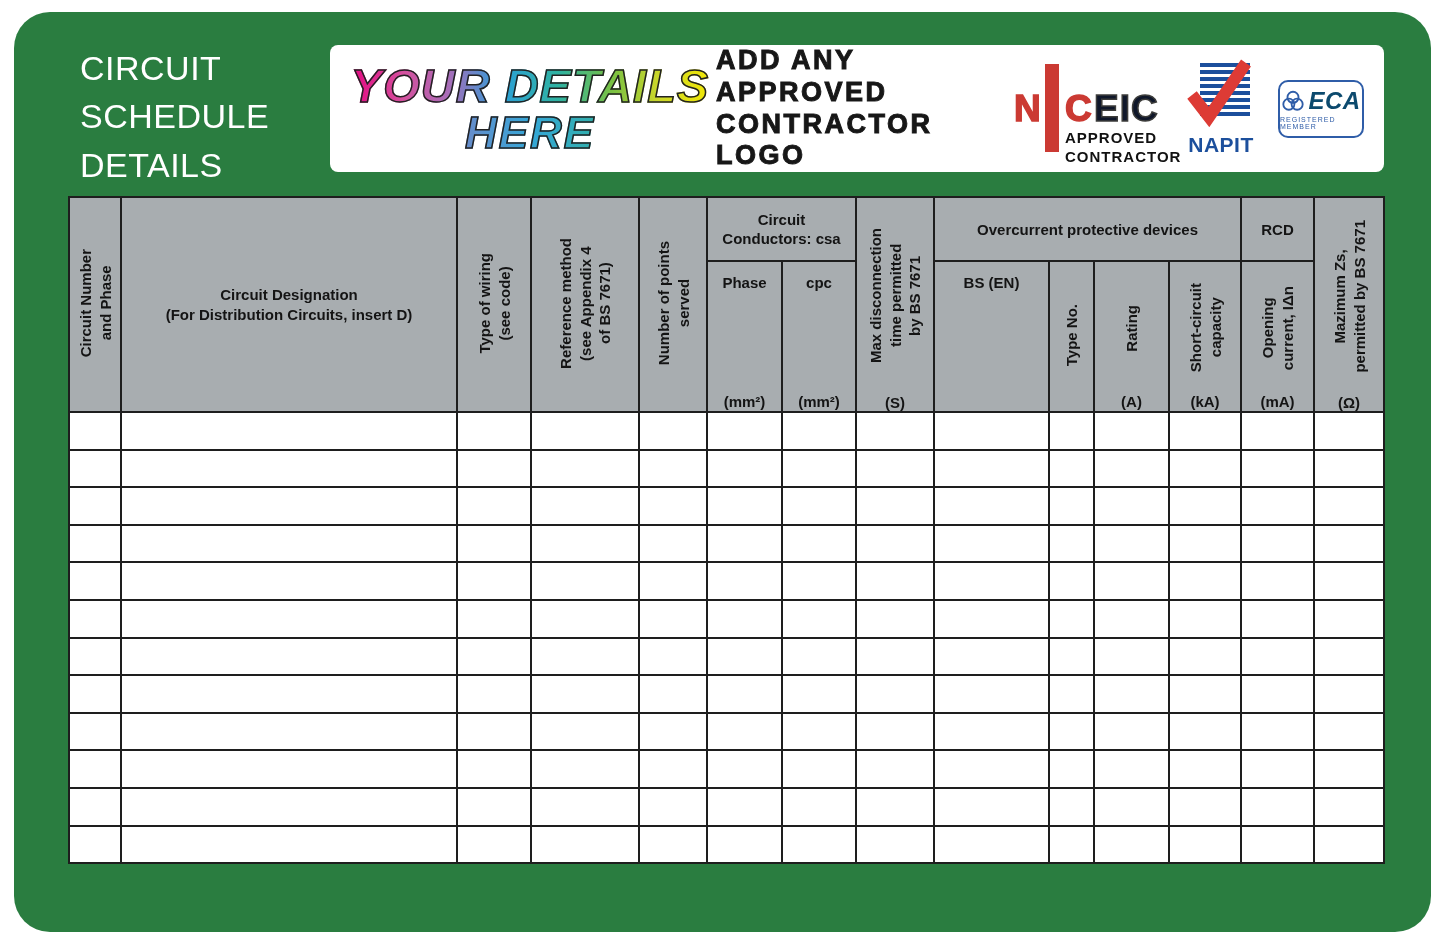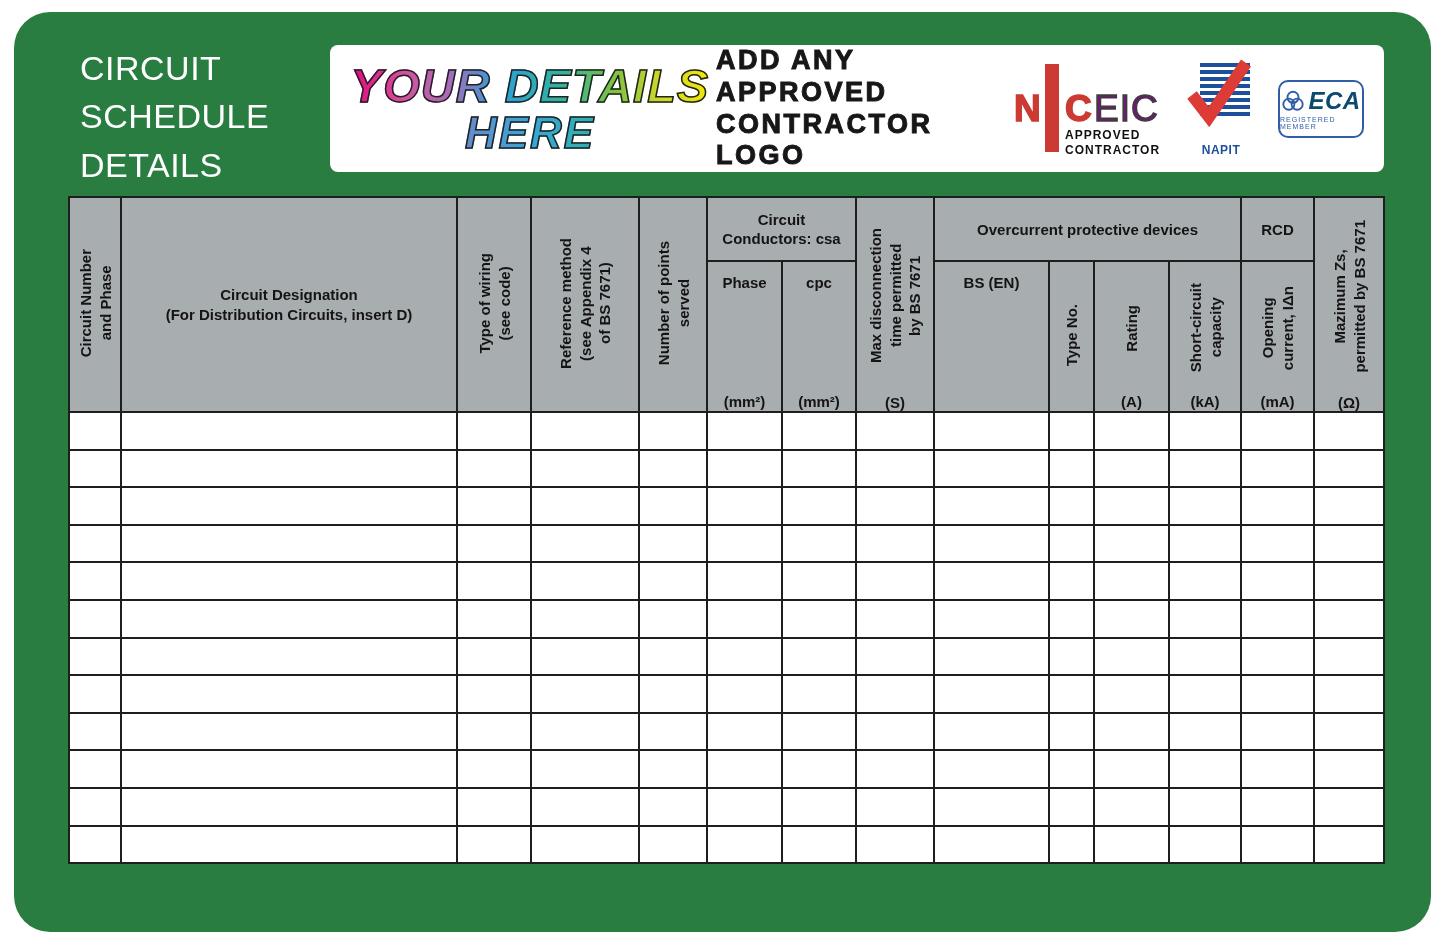--- a/index.html
+++ b/index.html
@@ -36,31 +36,31 @@
 
   .logos { display:flex; align-items:center; gap:22px; flex:0 0 auto; }
 
   
   .niceic { position:relative; width:150px; height:90px; }
   .nic-letter { position:absolute; top:24px; font-weight:bold; font-size:37px; color:#cb3a33;
                 -webkit-text-stroke:1.5px #cb3a33; }
   .nic-n { left:0; }
   .nic-bar { position:absolute; left:31px; top:0; width:14px; height:88px; background:#cb3a33; }
   .nic-c { left:51px; }
-  .nic-eic { position:absolute; left:80px; top:24px; font-weight:normal; font-size:37px;
-             color:#701a75; letter-spacing:1px; -webkit-text-stroke:1.5px #3d3d3b; }
-  .nic-sub { position:absolute; left:51px; top:64px; font-weight:bold; font-size:12px;
+  .nic-eic { position:absolute; left:80px; top:24px; font-weight:bold; font-size:37px;
+             color:#0f172a; letter-spacing:1px; -webkit-text-stroke:1.5px #3d3d3b; }
+  .nic-sub { position:absolute; left:51px; top:64px; font-weight:bold; font-size:15px;
              line-height:1.3; color:#111; letter-spacing:1px; white-space:pre-line; }
 
   
   .napit { position:relative; width:70px; height:96px; text-align:center; }
   .napit-stripes { position:absolute; left:14px; top:2px; width:50px; height:56px;
                    background:repeating-linear-gradient(to bottom,#1c4f9c 0 4px,#ffffff 4px 7px); }
   .napit-check { position:absolute; left:-4px; top:-6px; width:72px; height:72px; }
-  .napit-label { position:absolute; left:0; right:0; bottom:0; font-weight:bold; font-size:12px;
+  .napit-label { position:absolute; left:0; right:0; bottom:0; font-weight:bold; font-size:21px;
                  color:#1c4f9c; letter-spacing:0.5px; }
 
   
   .eca { width:86px; height:58px; border:2px solid #2f5da8; border-radius:10px;
          display:flex; flex-direction:column; align-items:center; justify-content:center; gap:1px; }
   .eca-top { display:flex; align-items:center; gap:3px; }
   .eca-label { font-weight:bold; font-size:24px; color:#0c4a6e; letter-spacing:0.5px;font-style:italic; }
   .eca-sub { font-size:7px; color:#2f5da8; letter-spacing:1px; }
 
   

